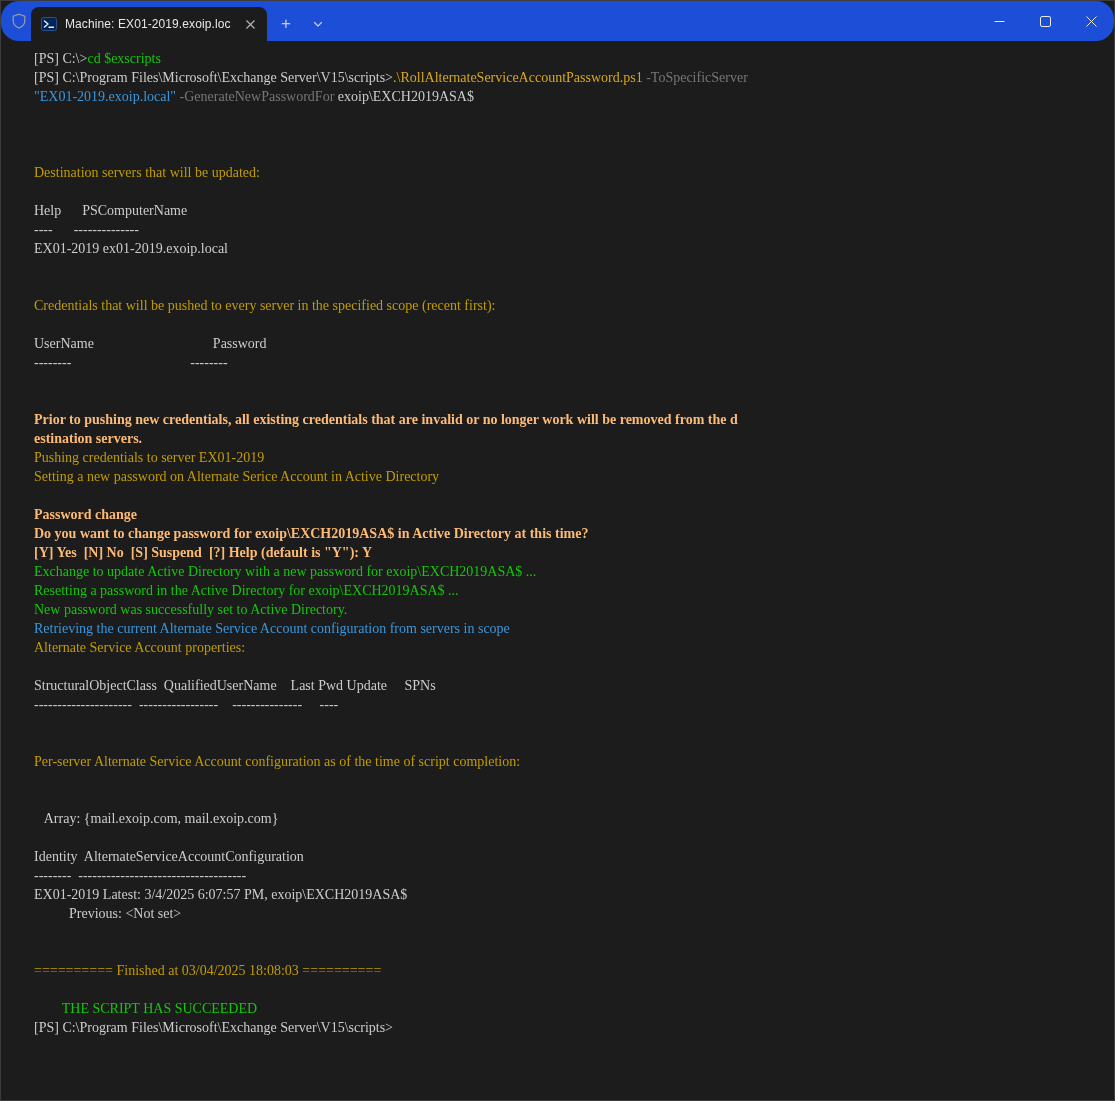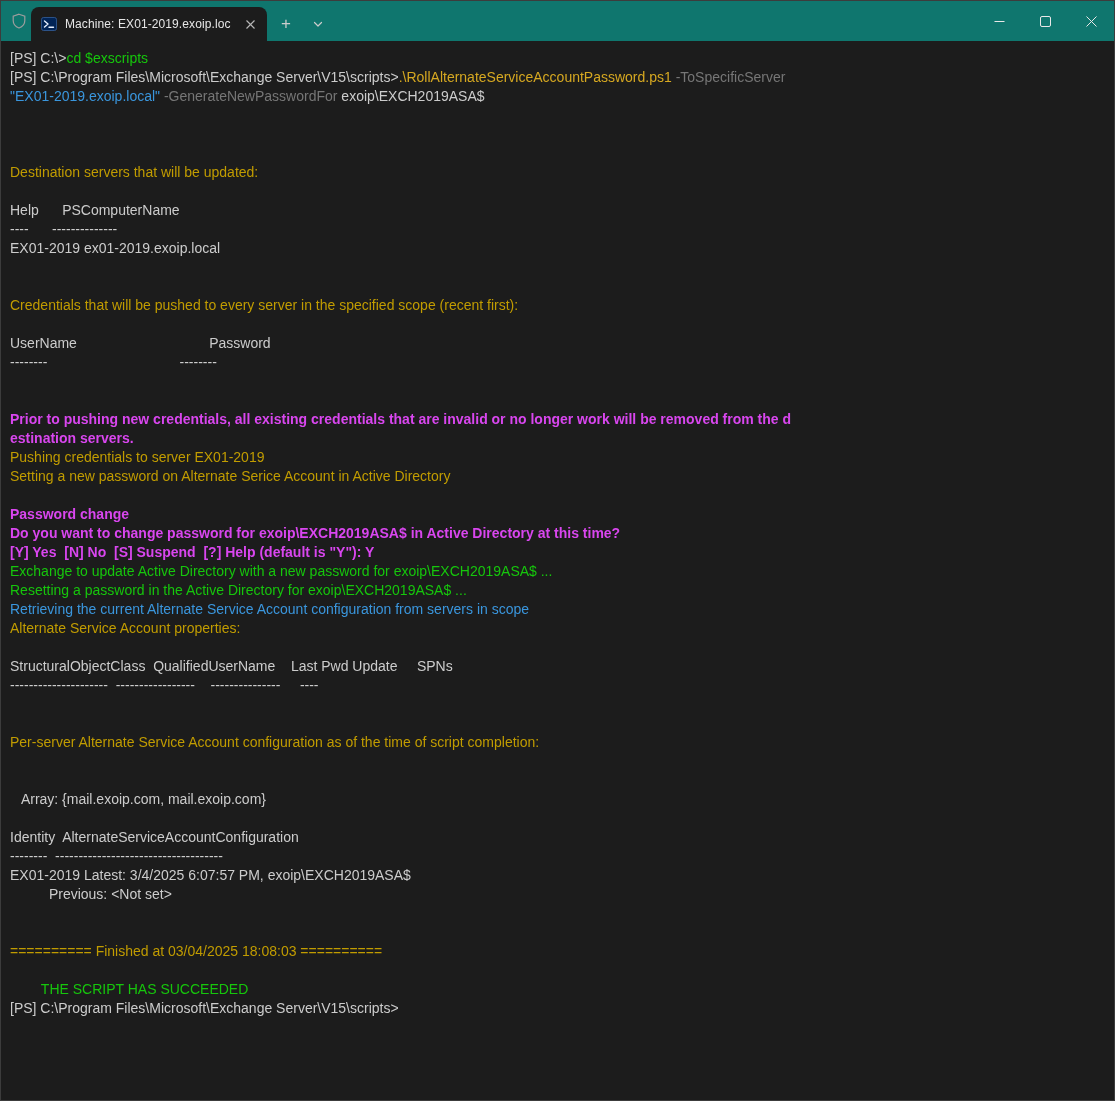--- a/index.html
+++ b/index.html
@@ -9,24 +9,25 @@
   .window {
     width: 1115px; height: 1101px;
     border: 1px solid #3c3c3c;
     display: flex; flex-direction: column;
     background: #1c1c1c;
   }
 
   
   .titlebar {
     height: 40px; flex: 0 0 40px;
-    background: #0f766e;
+    background: #1d4ed8;
     display: flex; align-items: flex-end;
     position: relative;
     user-select: none;
+    border-radius: 18px;
   }
   .shield-wrap {
     position: absolute; left: 9px; top: 11px;
     width: 18px; height: 18px;
     display: flex; align-items: center; justify-content: center;
   }
   .tab {
     margin-left: 30px;
     width: 236px; height: 34px;
     background: #1c1c1c;
@@ -70,28 +71,29 @@
 
   
   .terminal {
     flex: 1 1 auto;
     background: #1c1c1c;
     padding: 8px 0 0 9px;
     overflow: hidden;
     cursor: text;
   }
   .line {
-    font-family: Liberation Sans, sans-serif;
+    font-family: Liberation Serif, serif;
     font-size: 14px;
     line-height: 19px;
     min-height: 19px;
     white-space: pre;
+    margin-left: 24px;
   }
   .c-fg     { color: #cccccc; }
-  .c-white  { color: #d946ef; font-weight: bold; }
+  .c-white  { color: #fdba74; font-weight: bold; }
   .c-green  { color: #16c60c; }
   .c-dky    { color: #c19c00; }
   .c-yellow { color: #d6a821; }
   .c-gray   { color: #767676; }
   .c-cyan   { color: #3a96dd; }
 </style>
 </head>
 <body>
 
 <div class="window">
@@ -174,20 +176,21 @@
       <div class="line"><span class="c-white">Prior to pushing new credentials, all existing credentials that are invalid or no longer work will be removed from the d</span></div>
       <div class="line"><span class="c-white">estination servers.</span></div>
       <div class="line"><span class="c-dky">Pushing credentials to server EX01-2019</span></div>
       <div class="line"><span class="c-dky">Setting a new password on Alternate Serice Account in Active Directory</span></div>
       <div class="line"></div>
       <div class="line"><span class="c-white">Password change</span></div>
       <div class="line"><span class="c-white">Do you want to change password for exoip\EXCH2019ASA$ in Active Directory at this time?</span></div>
       <div class="line"><span class="c-white">[Y] Yes  [N] No  [S] Suspend  [?] Help (default is "Y"): Y</span></div>
       <div class="line"><span class="c-green">Exchange to update Active Directory with a new password for exoip\EXCH2019ASA$ ...</span></div>
       <div class="line"><span class="c-green">Resetting a password in the Active Directory for exoip\EXCH2019ASA$ ...</span></div>
+      <div class="line"><span class="c-green">New password was successfully set to Active Directory.</span></div>
       <div class="line"><span class="c-cyan">Retrieving the current Alternate Service Account configuration from servers in scope</span></div>
       <div class="line"><span class="c-dky">Alternate Service Account properties:</span></div>
       <div class="line"></div>
       <div class="line"><span class="c-fg">StructuralObjectClass  QualifiedUserName    Last Pwd Update     SPNs</span></div>
       <div class="line"><span class="c-fg">---------------------  -----------------    ---------------     ----</span></div>
       <div class="line"></div>
       <div class="line"></div>
       <div class="line"><span class="c-dky">Per-server Alternate Service Account configuration as of the time of script completion:</span></div>
       <div class="line"></div>
       <div class="line"></div>

